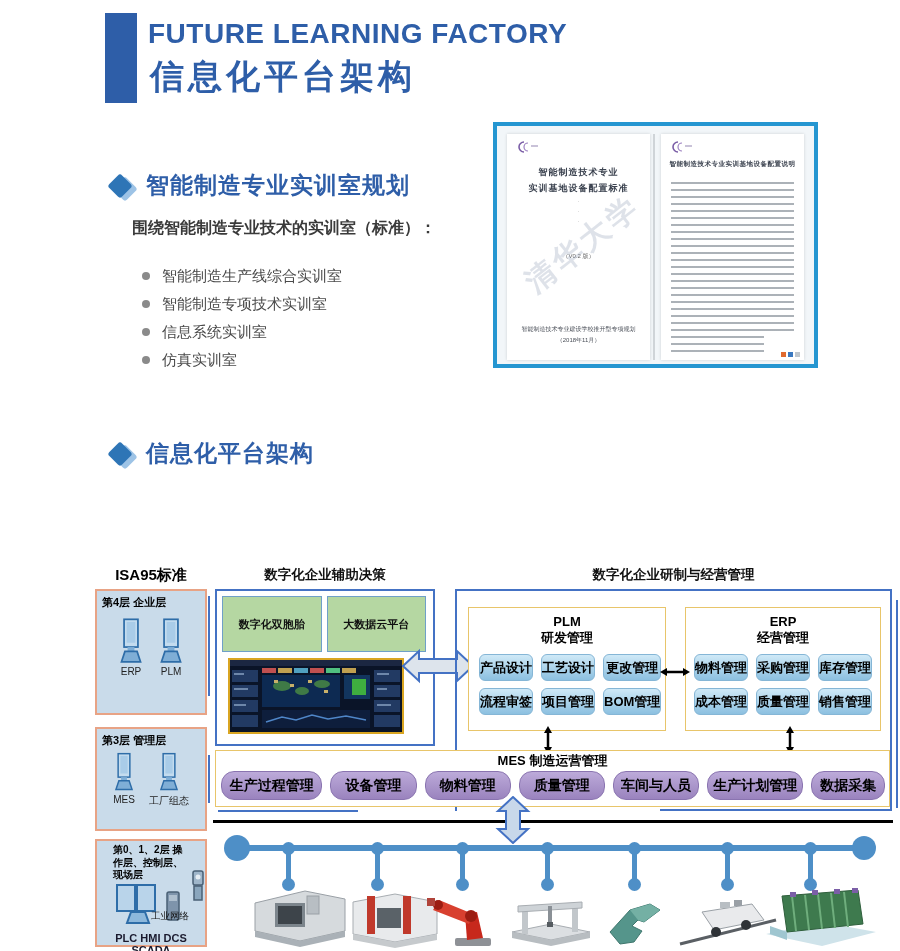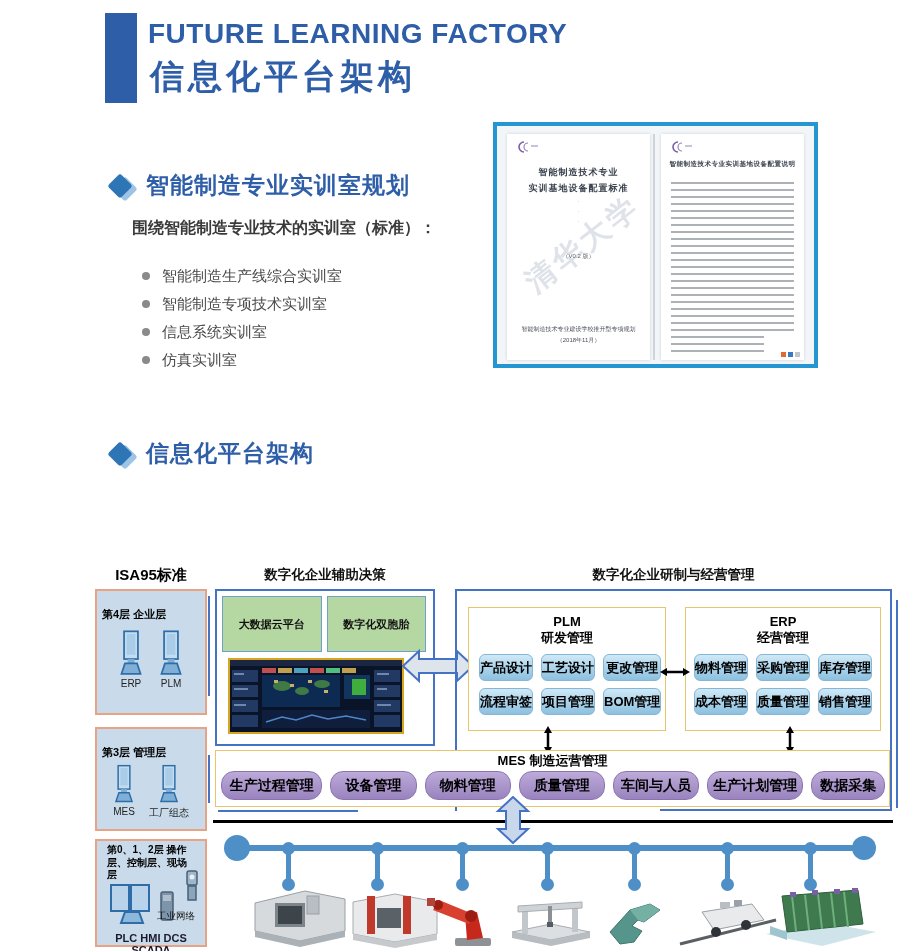--- a/index.html
+++ b/index.html
@@ -45,21 +45,21 @@
 
   
   .abs { position:absolute; }
   .blk-title { position:absolute; font-size:13.5px; font-weight:bold; color:#111; text-align:center; }
   .brect { position:absolute; border:2px solid #4472c4; }
   .bline { position:absolute; background:#4472c4; }
   .blackline { position:absolute; background:#000; }
 
   
   .isa-title { position:absolute; left:95px; top:566px; width:112px; text-align:center; font-size:15px; font-weight:bold; color:#000; }
-  .isa-box { position:absolute; left:95px; width:112px; background:#c9dbea; border:2px solid #e8a385; padding:16px 5px; }
+  .isa-box { position:absolute; left:95px; width:112px; background:#c9dbea; border:2px solid #e8a385; padding:4px 5px; }
   .isa-label { font-size:11px; font-weight:bold; color:#000; line-height:14px; }
   .isa-icons { display:flex; justify-content:center; gap:14px; margin-top:8px; }
   .isa-icon { display:flex; flex-direction:column; align-items:center; }
   .isa-icon span { font-size:10px; color:#222; margin-top:1px; white-space:nowrap; }
   .isa-proto { font-size:11px; font-weight:bold; color:#1a1a2e; text-align:center; margin-top:4px; }
   .isa-equip { font-size:10.5px; font-weight:bold; color:#1a1a2e; text-align:center; display:flex; justify-content:space-between; padding:2px 2px 0 2px; }
 
   
   .greenrow { position:absolute; left:222px; top:596px; width:204px; display:flex; gap:5px; }
   .gbox { flex:1; min-height:56px; background:#b5d7a2; border:1.5px solid #6fa0c8; display:flex; align-items:center; justify-content:center;
@@ -190,21 +190,21 @@
           <rect x="7" y="1" width="16" height="32" fill="#c4dcef" stroke="#2e6da8" stroke-width="2"></rect>
           <rect x="10" y="4" width="10" height="24" fill="#a9cce8"></rect>
           <rect x="11" y="33" width="8" height="5" fill="#7faed6"></rect>
           <polygon points="4,50 26,50 22,38 8,38" fill="#7faed6" stroke="#2e6da8" stroke-width="2"></polygon>
         </svg>
         <span>工厂组态</span>
       </div>
     </div>
   </div>
 
-  <div class="isa-box" style="top:839px; height:108px; padding:3px 10px;">
+  <div class="isa-box" style="top:839px; height:108px; padding:3px 16px;">
     <div class="isa-label" style="font-size:10px; line-height:12.5px;">第0、1、2层 操作层、控制层、现场层</div>
     <div style="position:relative; height:46px;">
       <svg width="46" height="44" viewBox="0 0 46 44" style="position:absolute; left:2px; top:1px;">
         <rect x="2" y="2" width="18" height="26" fill="#b9d4ea" stroke="#2e6da8" stroke-width="2"></rect>
         <rect x="22" y="2" width="18" height="26" fill="#b9d4ea" stroke="#2e6da8" stroke-width="2"></rect>
         <polygon points="12,40 34,40 30,29 16,29" fill="#8db8dc" stroke="#2e6da8" stroke-width="2"></polygon>
       </svg>
       <svg width="16" height="34" viewBox="0 0 16 34" style="position:absolute; left:52px; top:8px;">
         <rect x="2" y="2" width="12" height="28" rx="2" fill="#7e94ab" stroke="#4a6075" stroke-width="1.5"></rect>
         <rect x="4" y="5" width="8" height="6" fill="#aebfce"></rect>
@@ -223,22 +223,22 @@
     </div>
   </div>
 
   <div class="bline" style="left:208px; top:596px; width:2px; height:100px;"></div>
   <div class="bline" style="left:208px; top:755px; width:2px; height:48px;"></div>
   <div class="bline" style="left:896px; top:600px; width:2px; height:208px;"></div>
 
   <div class="blk-title" style="left:215px; top:566px; width:220px;">数字化企业辅助决策</div>
   <div class="brect" style="left:215px; top:589px; width:220px; height:157px;"></div>
   <div class="greenrow">
+    <div class="gbox">数字化双胞胎</div>
     <div class="gbox">大数据云平台</div>
-    <div class="gbox">数字化双胞胎</div>
   </div>
   <div class="ctrlroom">
     <svg width="172" height="72" viewBox="0 0 172 72">
       <rect x="0" y="0" width="172" height="72" fill="#0a1428"></rect>
       <rect x="0" y="0" width="172" height="6" fill="#1b2742"></rect>
       <g fill="#223a63">
         <rect x="2" y="10" width="26" height="12"></rect>
           <rect x="2" y="25" width="26" height="12"></rect>
         <rect x="2" y="40" width="26" height="12"></rect>
           <rect x="2" y="55" width="26" height="12"></rect>

